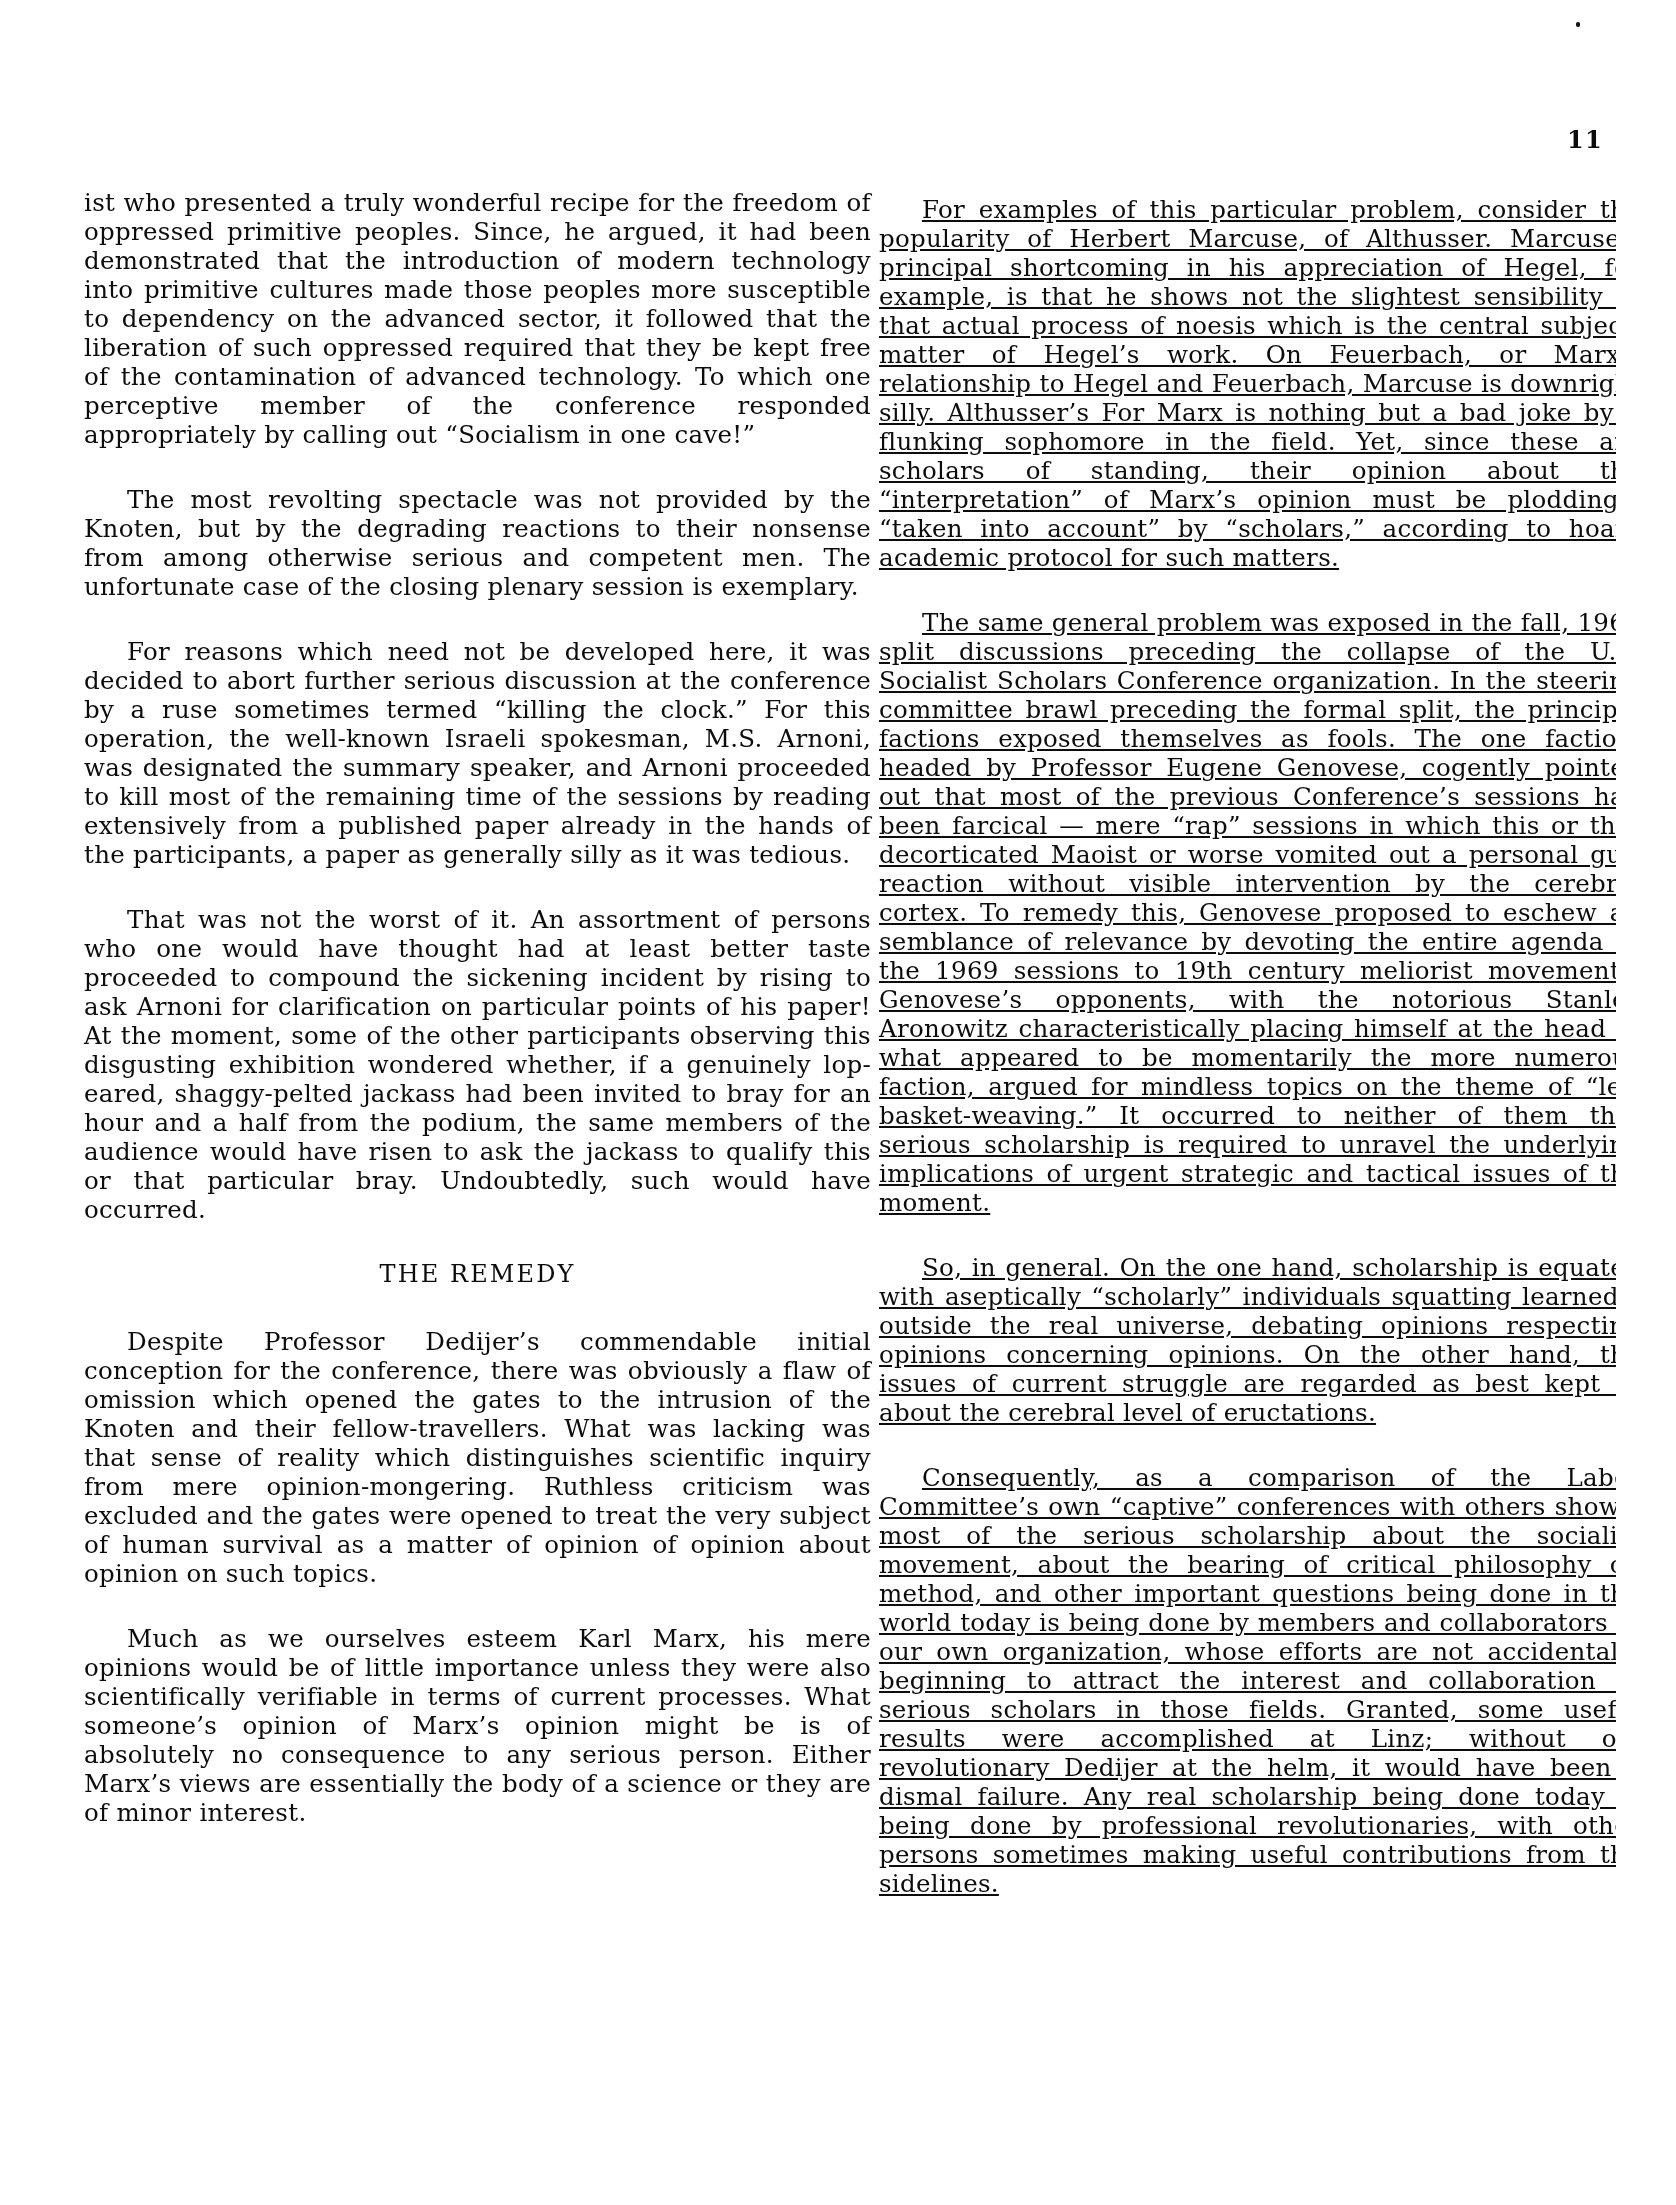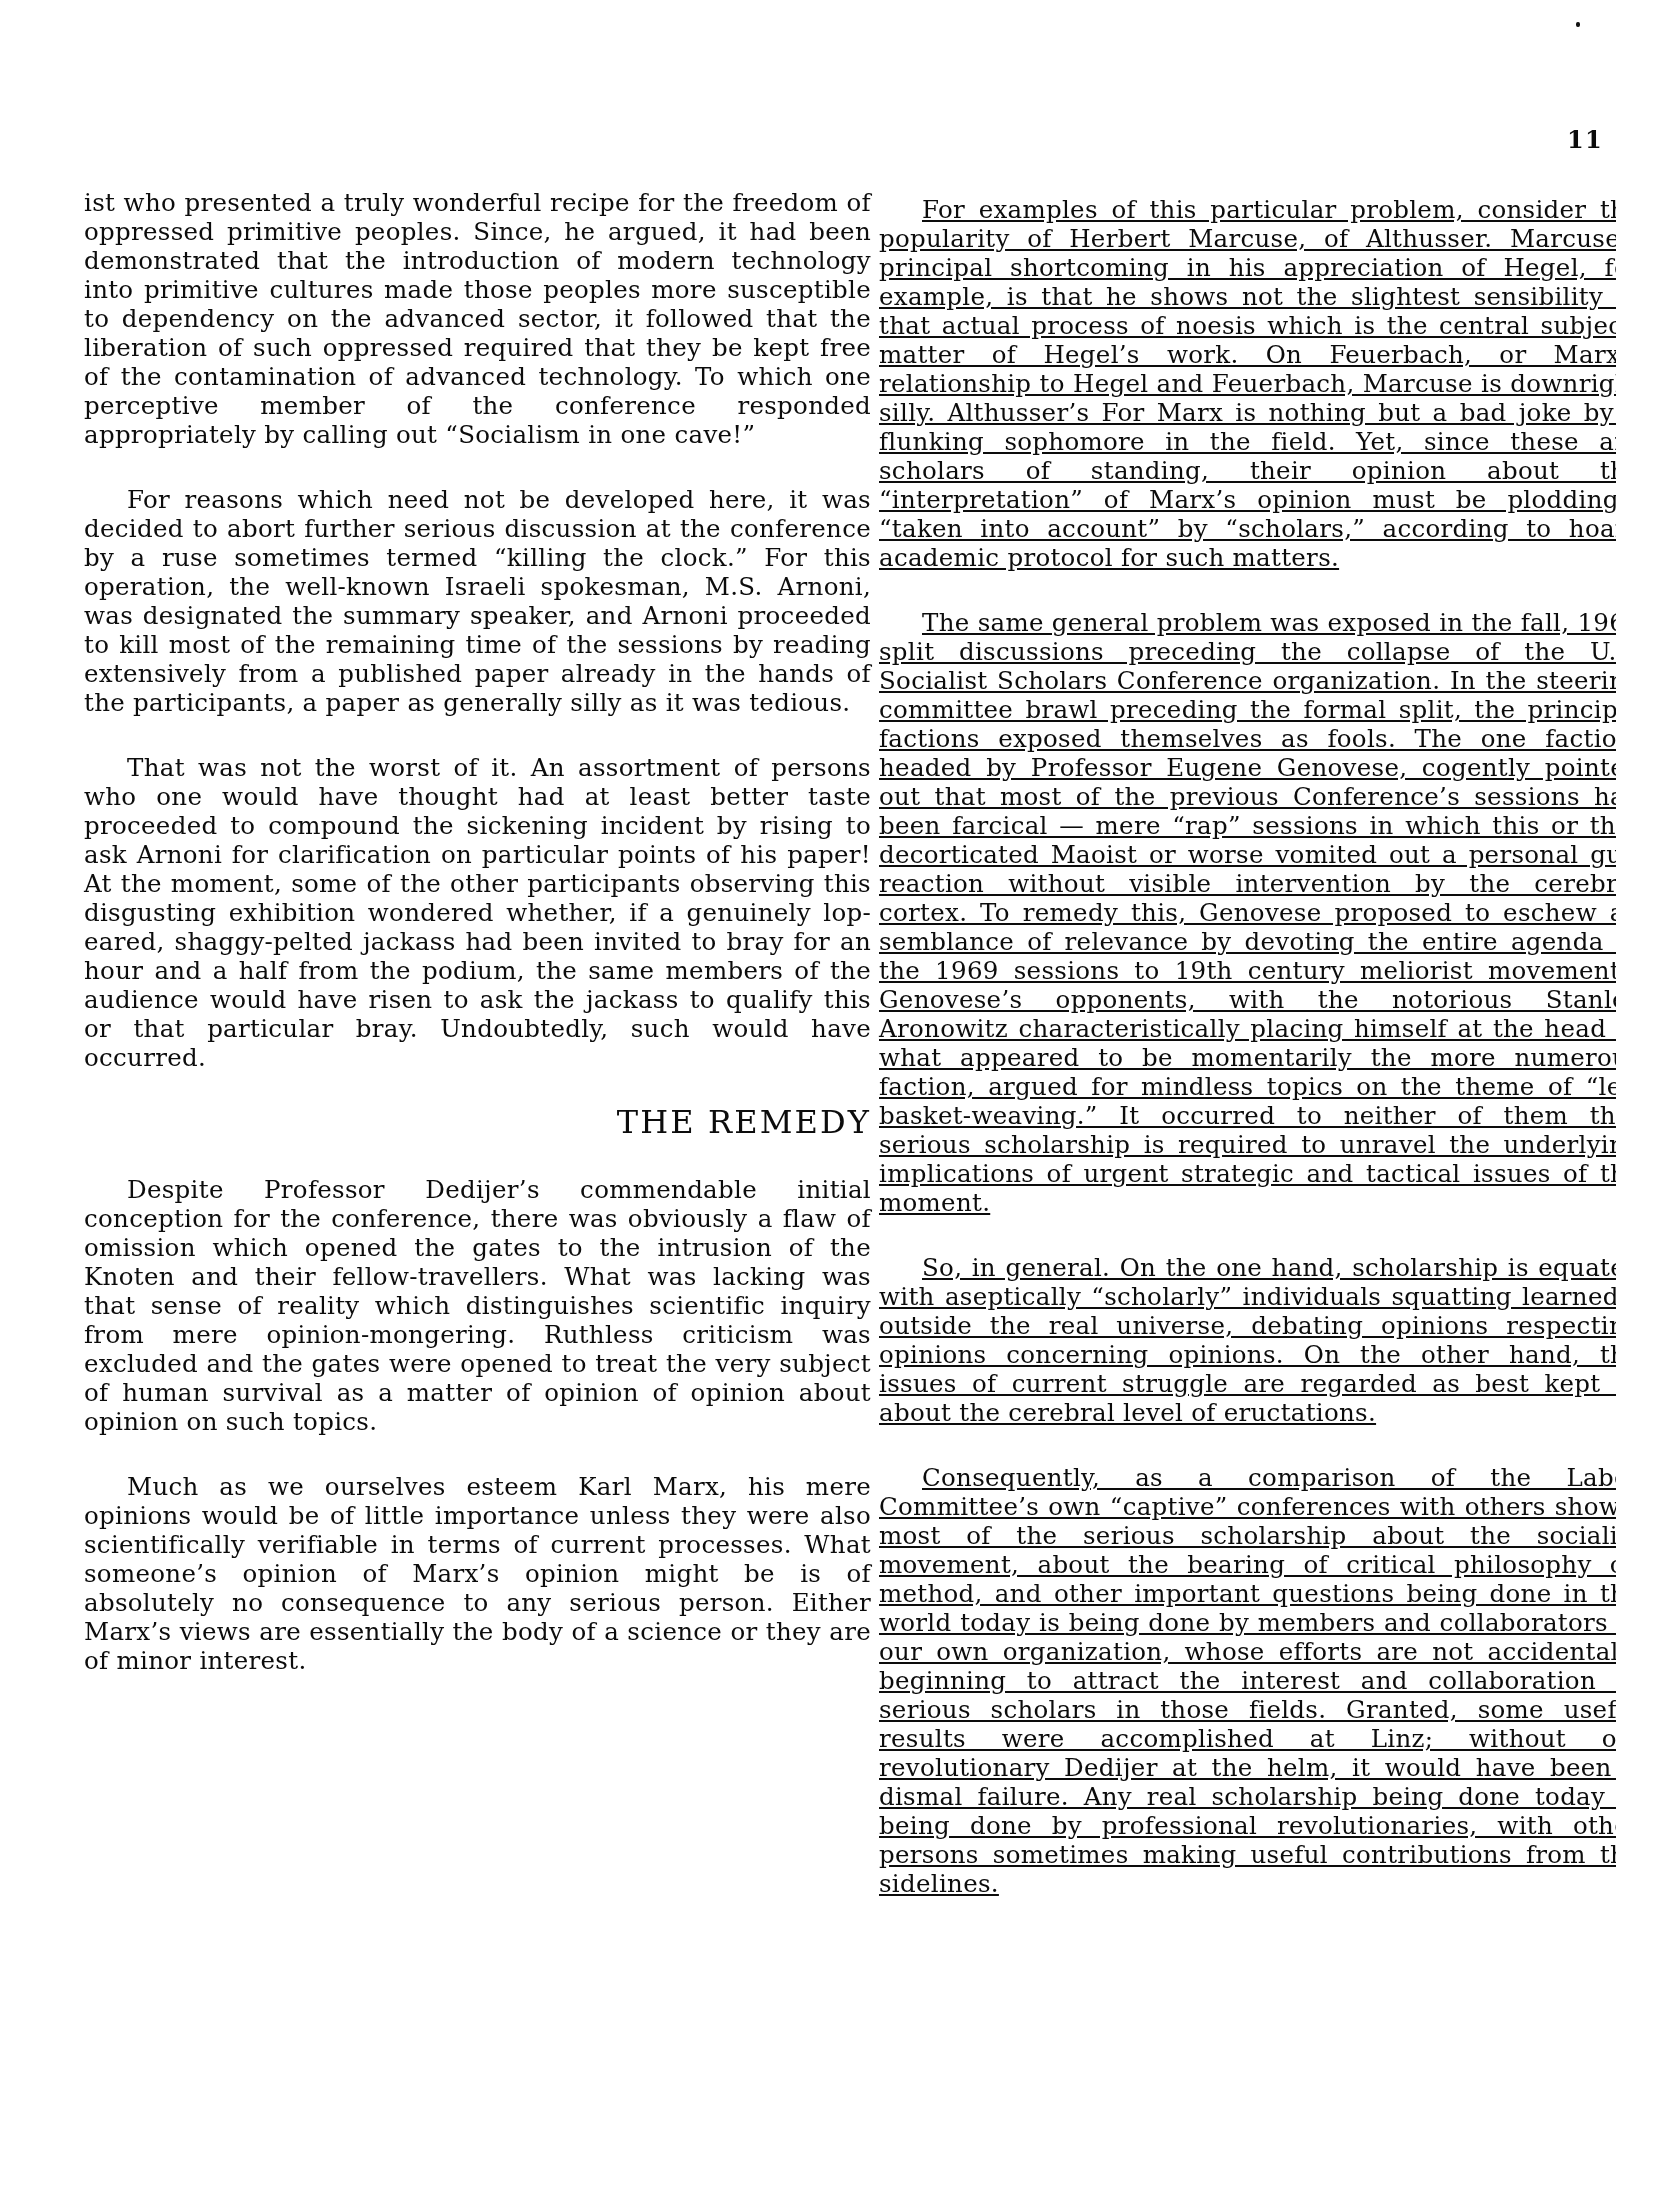--- a/index.html
+++ b/index.html
@@ -54,34 +54,35 @@
   p.paragraph {
     margin: 0 0 36px 0;
     text-indent: 43px;
     text-align: justify;
   }
   p.paragraph.no-indent {
     text-indent: 0;
   }
   h2.heading {
     margin: 31px 0 38px 0;
-    font-size: 32px;
+    font-size: 24px;
     font-weight: normal;
-    text-align: right;
+    text-align: center;
     letter-spacing: 2.1px;
   }
 </style>
 </head>
 <body>
 
 <div class="sheet">
   <span class="scan-speck"></span>
   <div class="page-number">11</div>
   <div class="column col-left">
       <p class="paragraph no-indent">ist who presented a truly wonderful recipe for the freedom of oppressed primitive peoples. Since, he argued, it had been demonstrated that the introduction of modern technology into primitive cultures made those peoples more susceptible to dependency on the advanced sector, it followed that the liberation of such oppressed required that they be kept free of the contamination of advanced technology. To which one perceptive member of the conference responded appropriately by calling out “Socialism in one cave!”</p>
+      <p class="paragraph">The most revolting spectacle was not provided by the Knoten, but by the degrading reactions to their nonsense from among otherwise serious and competent men. The unfortunate case of the closing plenary session is exemplary.</p>
       <p class="paragraph">For reasons which need not be developed here, it was decided to abort further serious discussion at the conference by a ruse sometimes termed “killing the clock.” For this operation, the well-known Israeli spokesman, M.S. Arnoni, was designated the summary speaker, and Arnoni proceeded to kill most of the remaining time of the sessions by reading extensively from a published paper already in the hands of the participants, a paper as generally silly as it was tedious.</p>
       <p class="paragraph">That was not the worst of it. An assortment of persons who one would have thought had at least better taste proceeded to compound the sickening incident by rising to ask Arnoni for clarification on particular points of his paper! At the moment, some of the other participants observing this disgusting exhibition wondered whether, if a genuinely lop-eared, shaggy-pelted jackass had been invited to bray for an hour and a half from the podium, the same members of the audience would have risen to ask the jackass to qualify this or that particular bray. Undoubtedly, such would have occurred.</p>
       <h2 class="heading">THE REMEDY</h2>
       <p class="paragraph">Despite Professor Dedijer’s commendable initial conception for the conference, there was obviously a flaw of omission which opened the gates to the intrusion of the Knoten and their fellow-travellers. What was lacking was that sense of reality which distinguishes scientific inquiry from mere opinion-mongering. Ruthless criticism was excluded and the gates were opened to treat the very subject of human survival as a matter of opinion of opinion about opinion on such topics.</p>
       <p class="paragraph">Much as we ourselves esteem Karl Marx, his mere opinions would be of little importance unless they were also scientifically verifiable in terms of current processes. What someone’s opinion of Marx’s opinion might be is of absolutely no consequence to any serious person. Either Marx’s views are essentially the body of a science or they are of minor interest.</p>
     </div>
   <div class="column col-right">
       <p class="paragraph">For examples of this particular problem, consider the popularity of Herbert Marcuse, of Althusser. Marcuse’s principal shortcoming in his appreciation of Hegel, for example, is that he shows not the slightest sensibility of that actual process of noesis which is the central subject-matter of Hegel’s work. On Feuerbach, or Marx’s relationship to Hegel and Feuerbach, Marcuse is downright silly. Althusser’s For Marx is nothing but a bad joke by a flunking sophomore in the field. Yet, since these are scholars of standing, their opinion about the “interpretation” of Marx’s opinion must be ploddingly “taken into account” by “scholars,” according to hoary academic protocol for such matters.</p>
       <p class="paragraph">The same general problem was exposed in the fall, 1968 split discussions preceding the collapse of the U.S. Socialist Scholars Conference organization. In the steering committee brawl preceding the formal split, the principal factions exposed themselves as fools. The one faction, headed by Professor Eugene Genovese, cogently pointed out that most of the previous Conference’s sessions had been farcical — mere “rap” sessions in which this or that decorticated Maoist or worse vomited out a personal gut-reaction without visible intervention by the cerebral cortex. To remedy this, Genovese proposed to eschew all semblance of relevance by devoting the entire agenda of the 1969 sessions to 19th century meliorist movements. Genovese’s opponents, with the notorious Stanley Aronowitz characteristically placing himself at the head of what appeared to be momentarily the more numerous faction, argued for mindless topics on the theme of “left basket-weaving.” It occurred to neither of them that serious scholarship is required to unravel the underlying implications of urgent strategic and tactical issues of the moment.</p>
       <p class="paragraph">So, in general. On the one hand, scholarship is equated with aseptically “scholarly” individuals squatting learnedly outside the real universe, debating opinions respecting opinions concerning opinions. On the other hand, the issues of current struggle are regarded as best kept to about the cerebral level of eructations.</p>

